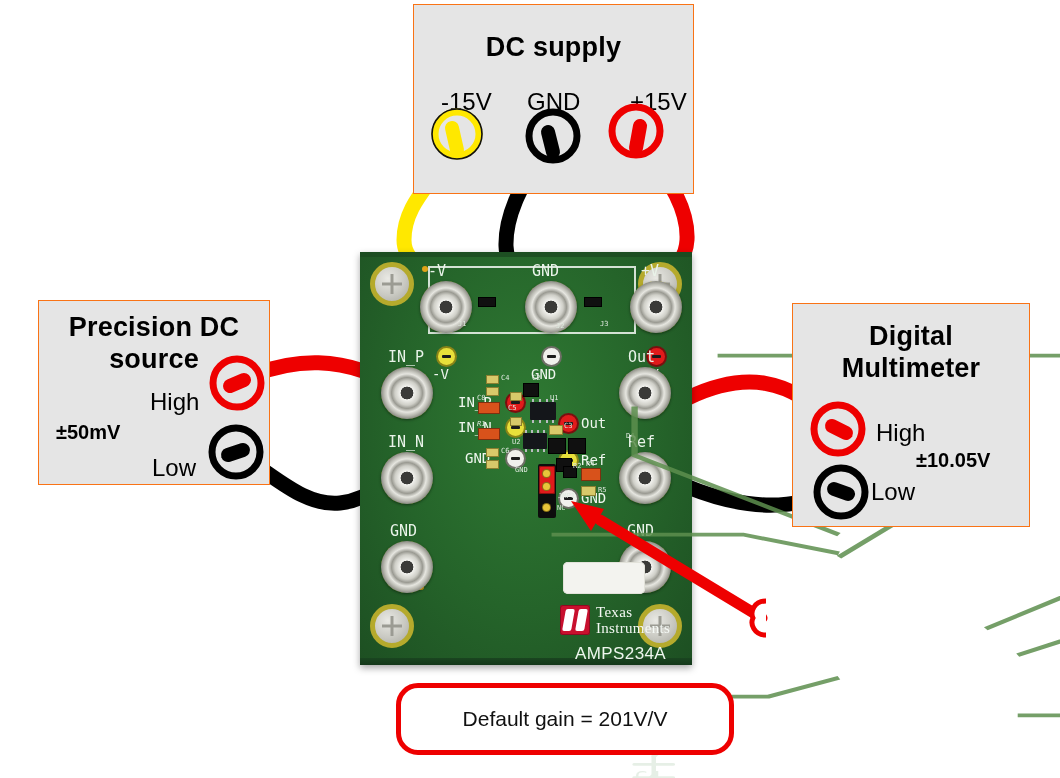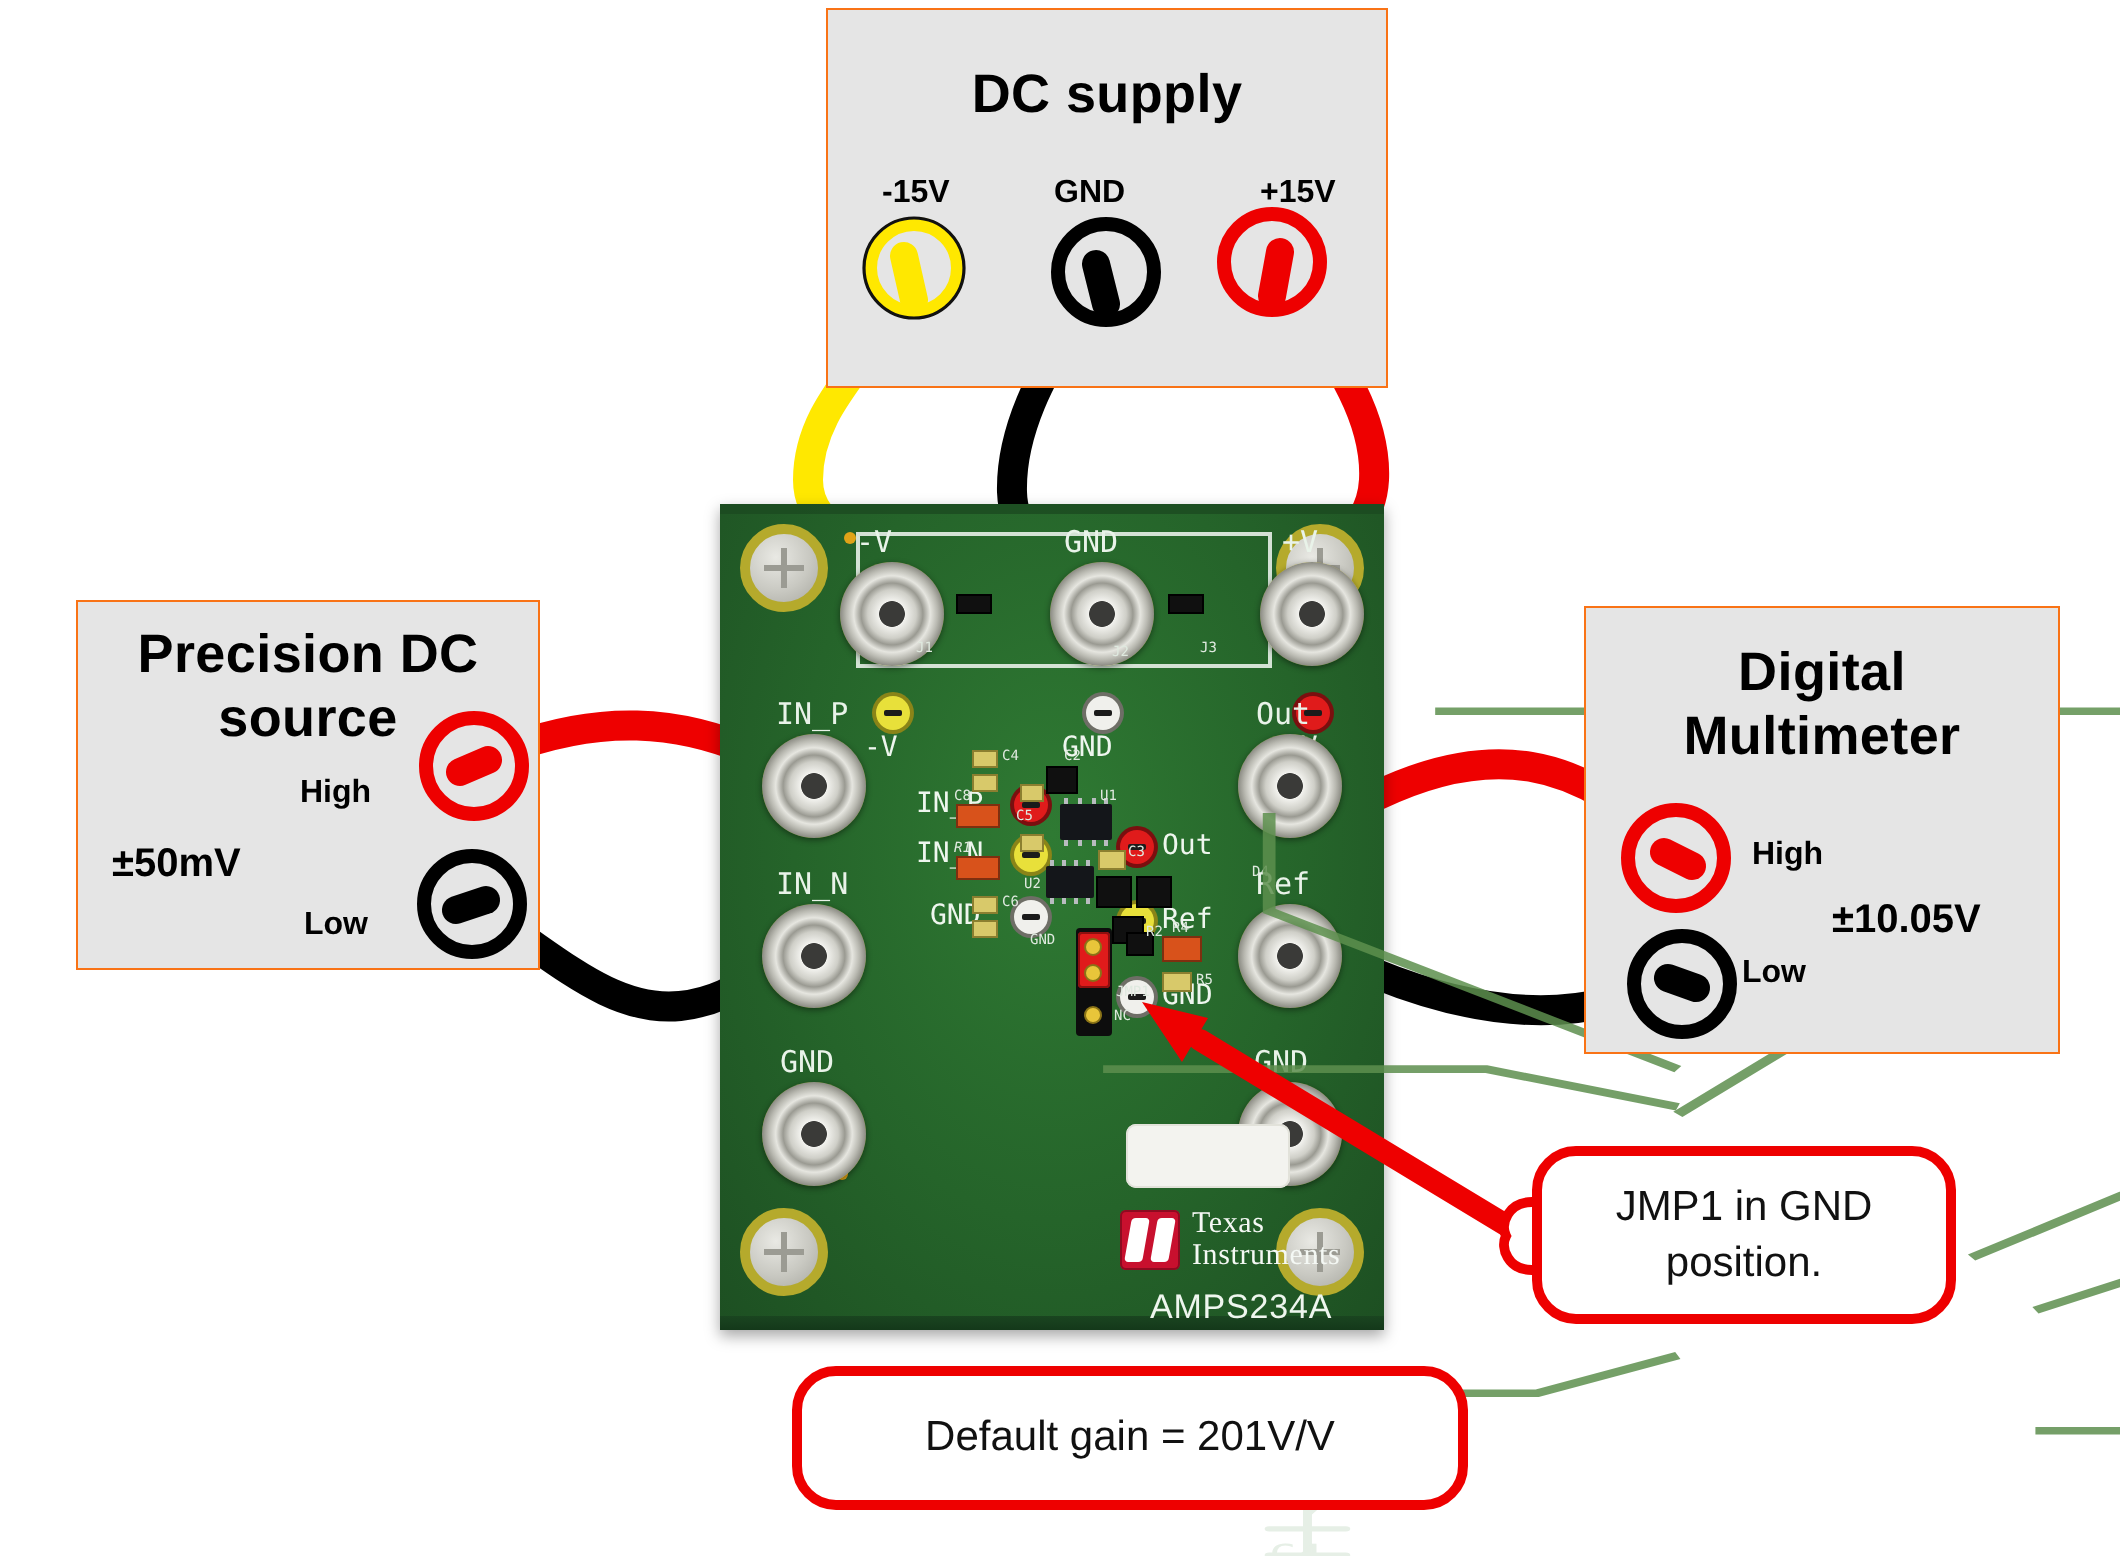--- a/index.html
+++ b/index.html
@@ -6,21 +6,21 @@
   body{width:1060px;height:778px;position:relative;overflow:hidden;
        font-family:"Liberation Sans",sans-serif;color:#000;}
   #stage{position:absolute;left:0;top:0;width:1060px;height:778px;}
   svg.layer{position:absolute;left:0;top:0;width:1060px;height:778px;overflow:visible;}
   #wires{z-index:5;}
   #overlay{z-index:30;}
 
   .instr-box{position:absolute;background:#e5e5e5;border:1px solid #f97316;box-sizing:border-box;z-index:20;}
   .instr-title{position:absolute;width:100%;text-align:center;font-weight:bold;font-size:27px;
                line-height:32px;letter-spacing:.2px;}
-  .term-label{position:absolute;font-weight:bold;font-size:16px;white-space:nowrap;}
+  .term-label{position:absolute;font-weight:normal;font-size:24px;white-space:nowrap;}
   .range-label{position:absolute;font-weight:bold;font-size:20px;white-space:nowrap;}
 
   .callout{position:absolute;background:#fff;border:5px solid #ee0000;border-radius:22px;
            box-sizing:border-box;z-index:25;display:flex;align-items:center;justify-content:center;
            text-align:center;font-size:21px;line-height:28px;color:#111;}
 
   
   #pcb{position:absolute;left:360px;top:252px;width:332px;height:413px;z-index:10;
        background:
          radial-gradient(ellipse at 50% 40%, #2f7a33 0%, #25642a 55%, #1d4f22 100%);
@@ -368,23 +368,20 @@
   </div>
 
   <div class="instr-box" style="left:792px;top:303px;width:238px;height:224px;">
     <div class="instr-title" style="top:48px;">Multimeter</div>
     <div class="instr-title" style="top:16px;">Digital</div>
     <div class="term-label" style="left:83px;top:115px;">High</div>
     <div class="term-label" style="left:78px;top:174px;">Low</div>
     <div class="range-label" style="left:123px;top:145px;">±10.05V</div>
   </div>
 
-  <div class="callout" style="left:766px;top:573px;width:212px;height:89px;">
-    <span>JMP1 in GND position.</span>
-  </div>
   <div class="callout" style="left:396px;top:683px;width:338px;height:72px;">
     <span>Default gain = 201V/V</span>
   </div>
 
   <svg class="layer" id="overlay" viewBox="0 0 1060 778">
 
     <g fill="none" stroke-width="7">
       <circle cx="457" cy="134" r="22" stroke="#ffe800"></circle>
       <circle cx="457" cy="134" r="25" stroke="#111" stroke-width="1.6"></circle>
       <circle cx="553" cy="136" r="24" stroke="#000000"></circle>

